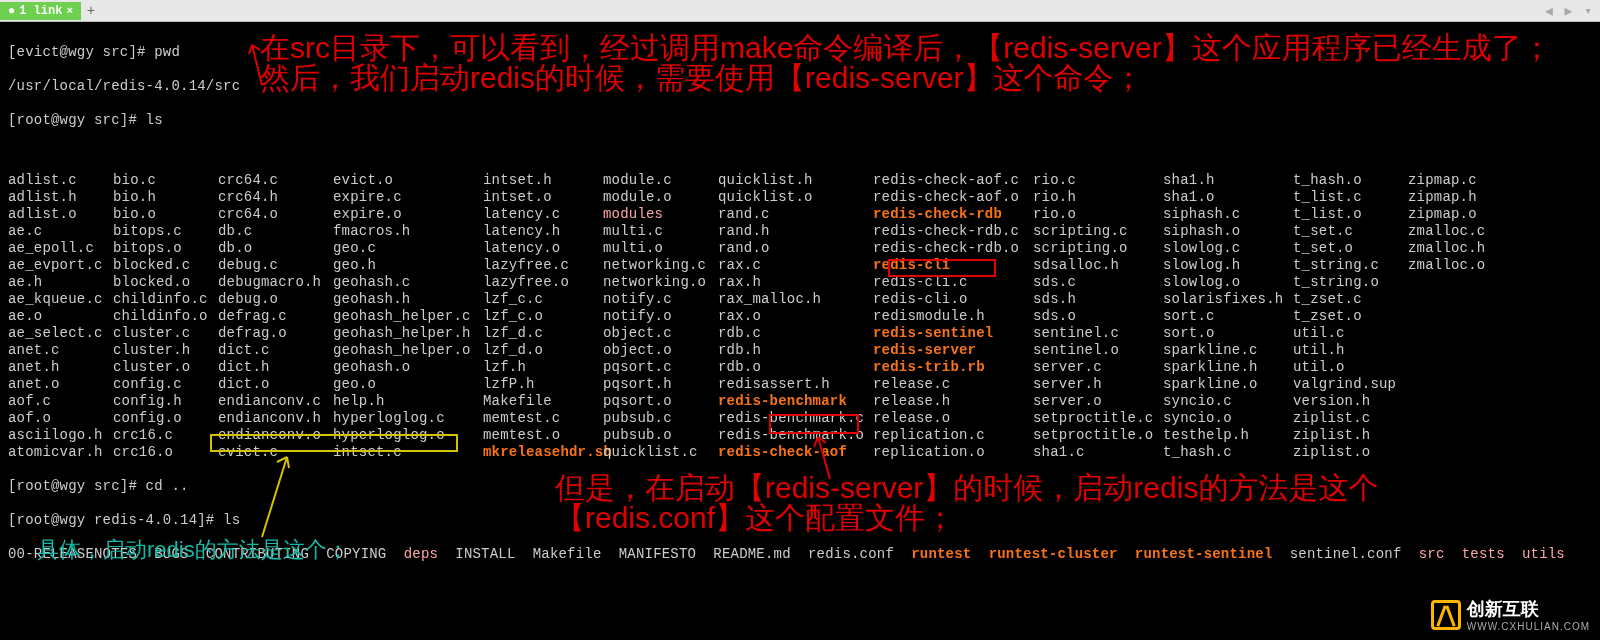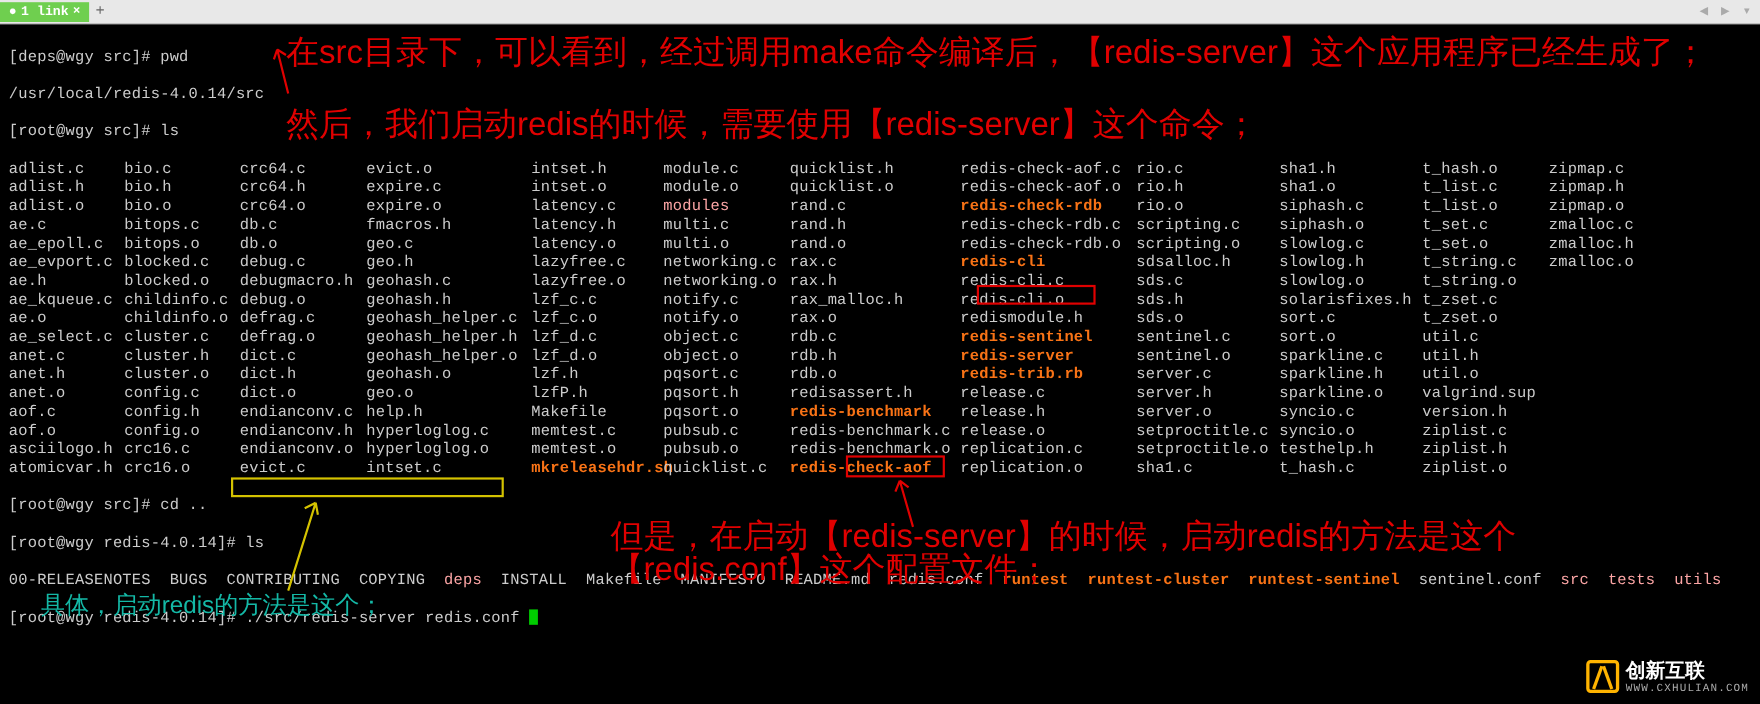--- a/index.html
+++ b/index.html
@@ -7,28 +7,28 @@
 .tabbar { background:#e8e8e8; height:22px; display:flex; align-items:center; border-bottom:1px solid #bbb; }
 .tab { background:#6fcf4f; color:#fff; padding:2px 8px; font-size:12px; display:flex; align-items:center; gap:4px; font-weight:bold; }
 .tab .close { color:#fff; font-size:11px; cursor:pointer; }
 .newtab { width:20px; text-align:center; color:#666; font-size:14px; cursor:pointer; }
 .tabnav { margin-left:auto; margin-right:6px; color:#aaa; font-size:13px; }
 .tabnav span { margin:0 2px; }
 .terminal { padding:5px 8px; line-height:17px; letter-spacing:0.2px; white-space:pre; }
 .white { color:#ccc; }
 .blue { color:#fca5a5; }
 .bgreen { color:#f97316; font-weight:bold; }
-.cols { display:flex; }
+.cols { display:flex;margin-top:26px; }
 .col { display:inline-block; }
 .annot { position:absolute; color:#e00000; font-family:"Microsoft YaHei","SimHei",sans-serif; font-size:30px; font-weight:500; line-height:30px; pointer-events:none; }
 .annot-yellow { position:absolute; color:#14b8a6; font-family:"Microsoft YaHei","SimHei",sans-serif; font-size:22px; font-weight:500; pointer-events:none; }
 .rbox { position:absolute; border:2px solid #e00000; pointer-events:none; }
 .ybox { position:absolute; border:2px solid #d4c200; pointer-events:none; }
 .cursor { background:#00cc00; display:inline-block; width:8px; height:14px; vertical-align:middle; }
-.watermark { position:absolute; right:10px; bottom:8px; color:#fff; font-family:Liberation Mono, monospace; font-size:18px; font-weight:bold; display:flex; align-items:center; gap:6px; }
+.watermark { position:absolute; right:10px; bottom:8px; color:#fff; font-family:Liberation Sans, sans-serif; font-size:18px; font-weight:bold; display:flex; align-items:center; gap:6px; }
 .watermark .sub { font-size:10px; color:#aaa; letter-spacing:1px; display:block; font-weight:normal; }
 .wm-logo { width:30px; height:30px; border:3px solid #ffb400; border-radius:4px; position:relative; }
 .wm-logo::before,.wm-logo::after { content:''; position:absolute; background:#ffb400; width:3px; height:22px; top:2px; }
 .wm-logo::before { left:6px; transform:rotate(20deg); }
 .wm-logo::after { right:6px; transform:rotate(-20deg); }
 .arrow { position:absolute; pointer-events:none; }
 </style>
 </head>
 <body>
 
@@ -40,32 +40,31 @@
   </div>
   <div class="newtab">+</div>
   <div class="tabnav">
     <span>◀</span>
     <span>▶</span>
     <span>▾</span>
   </div>
 </div>
 
 <div class="terminal">
-<div>[deps@wgy src]# pwd</div>
+<div>[evict@wgy src]# pwd</div>
 <div>/usr/local/redis-4.0.14/src</div>
 <div>[root@wgy src]# ls</div>
 <div id="ls-grid" class="cols"><div class="col" style="width: 105px;"><div class="white">adlist.c</div><div class="white">adlist.h</div><div class="white">adlist.o</div><div class="white">ae.c</div><div class="white">ae_epoll.c</div><div class="white">ae_evport.c</div><div class="white">ae.h</div><div class="white">ae_kqueue.c</div><div class="white">ae.o</div><div class="white">ae_select.c</div><div class="white">anet.c</div><div class="white">anet.h</div><div class="white">anet.o</div><div class="white">aof.c</div><div class="white">aof.o</div><div class="white">asciilogo.h</div><div class="white">atomicvar.h</div></div><div class="col" style="width: 105px;"><div class="white">bio.c</div><div class="white">bio.h</div><div class="white">bio.o</div><div class="white">bitops.c</div><div class="white">bitops.o</div><div class="white">blocked.c</div><div class="white">blocked.o</div><div class="white">childinfo.c</div><div class="white">childinfo.o</div><div class="white">cluster.c</div><div class="white">cluster.h</div><div class="white">cluster.o</div><div class="white">config.c</div><div class="white">config.h</div><div class="white">config.o</div><div class="white">crc16.c</div><div class="white">crc16.o</div></div><div class="col" style="width: 115px;"><div class="white">crc64.c</div><div class="white">crc64.h</div><div class="white">crc64.o</div><div class="white">db.c</div><div class="white">db.o</div><div class="white">debug.c</div><div class="white">debugmacro.h</div><div class="white">debug.o</div><div class="white">defrag.c</div><div class="white">defrag.o</div><div class="white">dict.c</div><div class="white">dict.h</div><div class="white">dict.o</div><div class="white">endianconv.c</div><div class="white">endianconv.h</div><div class="white">endianconv.o</div><div class="white">evict.c</div></div><div class="col" style="width: 150px;"><div class="white">evict.o</div><div class="white">expire.c</div><div class="white">expire.o</div><div class="white">fmacros.h</div><div class="white">geo.c</div><div class="white">geo.h</div><div class="white">geohash.c</div><div class="white">geohash.h</div><div class="white">geohash_helper.c</div><div class="white">geohash_helper.h</div><div class="white">geohash_helper.o</div><div class="white">geohash.o</div><div class="white">geo.o</div><div class="white">help.h</div><div class="white">hyperloglog.c</div><div class="white">hyperloglog.o</div><div class="white">intset.c</div></div><div class="col" style="width: 120px;"><div class="white">intset.h</div><div class="white">intset.o</div><div class="white">latency.c</div><div class="white">latency.h</div><div class="white">latency.o</div><div class="white">lazyfree.c</div><div class="white">lazyfree.o</div><div class="white">lzf_c.c</div><div class="white">lzf_c.o</div><div class="white">lzf_d.c</div><div class="white">lzf_d.o</div><div class="white">lzf.h</div><div class="white">lzfP.h</div><div class="white">Makefile</div><div class="white">memtest.c</div><div class="white">memtest.o</div><div class="bgreen">mkreleasehdr.sh</div></div><div class="col" style="width: 115px;"><div class="white">module.c</div><div class="white">module.o</div><div class="blue">modules</div><div class="white">multi.c</div><div class="white">multi.o</div><div class="white">networking.c</div><div class="white">networking.o</div><div class="white">notify.c</div><div class="white">notify.o</div><div class="white">object.c</div><div class="white">object.o</div><div class="white">pqsort.c</div><div class="white">pqsort.h</div><div class="white">pqsort.o</div><div class="white">pubsub.c</div><div class="white">pubsub.o</div><div class="white">quicklist.c</div></div><div class="col" style="width: 155px;"><div class="white">quicklist.h</div><div class="white">quicklist.o</div><div class="white">rand.c</div><div class="white">rand.h</div><div class="white">rand.o</div><div class="white">rax.c</div><div class="white">rax.h</div><div class="white">rax_malloc.h</div><div class="white">rax.o</div><div class="white">rdb.c</div><div class="white">rdb.h</div><div class="white">rdb.o</div><div class="white">redisassert.h</div><div class="bgreen">redis-benchmark</div><div class="white">redis-benchmark.c</div><div class="white">redis-benchmark.o</div><div class="bgreen">redis-check-aof</div></div><div class="col" style="width: 160px;"><div class="white">redis-check-aof.c</div><div class="white">redis-check-aof.o</div><div class="bgreen">redis-check-rdb</div><div class="white">redis-check-rdb.c</div><div class="white">redis-check-rdb.o</div><div class="bgreen">redis-cli</div><div class="white">redis-cli.c</div><div class="white">redis-cli.o</div><div class="white">redismodule.h</div><div class="bgreen">redis-sentinel</div><div class="bgreen">redis-server</div><div class="bgreen">redis-trib.rb</div><div class="white">release.c</div><div class="white">release.h</div><div class="white">release.o</div><div class="white">replication.c</div><div class="white">replication.o</div></div><div class="col" style="width: 130px;"><div class="white">rio.c</div><div class="white">rio.h</div><div class="white">rio.o</div><div class="white">scripting.c</div><div class="white">scripting.o</div><div class="white">sdsalloc.h</div><div class="white">sds.c</div><div class="white">sds.h</div><div class="white">sds.o</div><div class="white">sentinel.c</div><div class="white">sentinel.o</div><div class="white">server.c</div><div class="white">server.h</div><div class="white">server.o</div><div class="white">setproctitle.c</div><div class="white">setproctitle.o</div><div class="white">sha1.c</div></div><div class="col" style="width: 130px;"><div class="white">sha1.h</div><div class="white">sha1.o</div><div class="white">siphash.c</div><div class="white">siphash.o</div><div class="white">slowlog.c</div><div class="white">slowlog.h</div><div class="white">slowlog.o</div><div class="white">solarisfixes.h</div><div class="white">sort.c</div><div class="white">sort.o</div><div class="white">sparkline.c</div><div class="white">sparkline.h</div><div class="white">sparkline.o</div><div class="white">syncio.c</div><div class="white">syncio.o</div><div class="white">testhelp.h</div><div class="white">t_hash.c</div></div><div class="col" style="width: 115px;"><div class="white">t_hash.o</div><div class="white">t_list.c</div><div class="white">t_list.o</div><div class="white">t_set.c</div><div class="white">t_set.o</div><div class="white">t_string.c</div><div class="white">t_string.o</div><div class="white">t_zset.c</div><div class="white">t_zset.o</div><div class="white">util.c</div><div class="white">util.h</div><div class="white">util.o</div><div class="white">valgrind.sup</div><div class="white">version.h</div><div class="white">ziplist.c</div><div class="white">ziplist.h</div><div class="white">ziplist.o</div></div><div class="col" style="width: 90px;"><div class="white">zipmap.c</div><div class="white">zipmap.h</div><div class="white">zipmap.o</div><div class="white">zmalloc.c</div><div class="white">zmalloc.h</div><div class="white">zmalloc.o</div></div></div>
 <div>[root@wgy src]# cd ..</div>
 <div>[root@wgy redis-4.0.14]# ls</div>
 <div id="ls-line2"><span class="white">00-RELEASENOTES</span>  <span class="white">BUGS</span>  <span class="white">CONTRIBUTING</span>  <span class="white">COPYING</span>  <span class="blue">deps</span>  <span class="white">INSTALL</span>  <span class="white">Makefile</span>  <span class="white">MANIFESTO</span>  <span class="white">README.md</span>  <span class="white">redis.conf</span>  <span class="bgreen">runtest</span>  <span class="bgreen">runtest-cluster</span>  <span class="bgreen">runtest-sentinel</span>  <span class="white">sentinel.conf</span>  <span class="blue">src</span>  <span class="blue">tests</span>  <span class="blue">utils</span>  </div>
-<div><span>[root@wgy redis-4.0.14]# </span><span id="runcmd">./src/redis-server redis.conf </span><span class="cursor"></span></div>
 </div>
 
 <div class="annot" style="left:260px; top:33px;">在src目录下，可以看到，经过调用make命令编译后，【redis-server】这个应用程序已经生成了；</div>
-<div class="annot" style="left:260px; top:63px;margin-top:36px;">然后，我们启动redis的时候，需要使用【redis-server】这个命令；</div>
+<div class="annot" style="left:260px; top:63px;">然后，我们启动redis的时候，需要使用【redis-server】这个命令；</div>
 <div class="annot" style="left:555px; top:473px; width:1000px;">但是，在启动【redis-server】的时候，启动redis的方法是这个【redis.conf】这个配置文件；</div>
 <div class="annot-yellow" style="left:37px; top:535px;">具体，启动redis的方法是这个；</div>
 
 <div class="rbox" style="left:888px; top:259px; width:108px; height:18px;"></div>
 <div class="rbox" style="left:769px; top:414px; width:90px; height:20px;"></div>
 <div class="ybox" style="left:210px; top:434px; width:248px; height:18px;"></div>
 
 <svg class="arrow" style="left:247px; top:40px;" width="20" height="50">
     <path d="M15 45 L5 5 M5 5 L2 14 M5 5 L13 10" stroke="#e00000" stroke-width="2" fill="none"></path>
   </svg>

